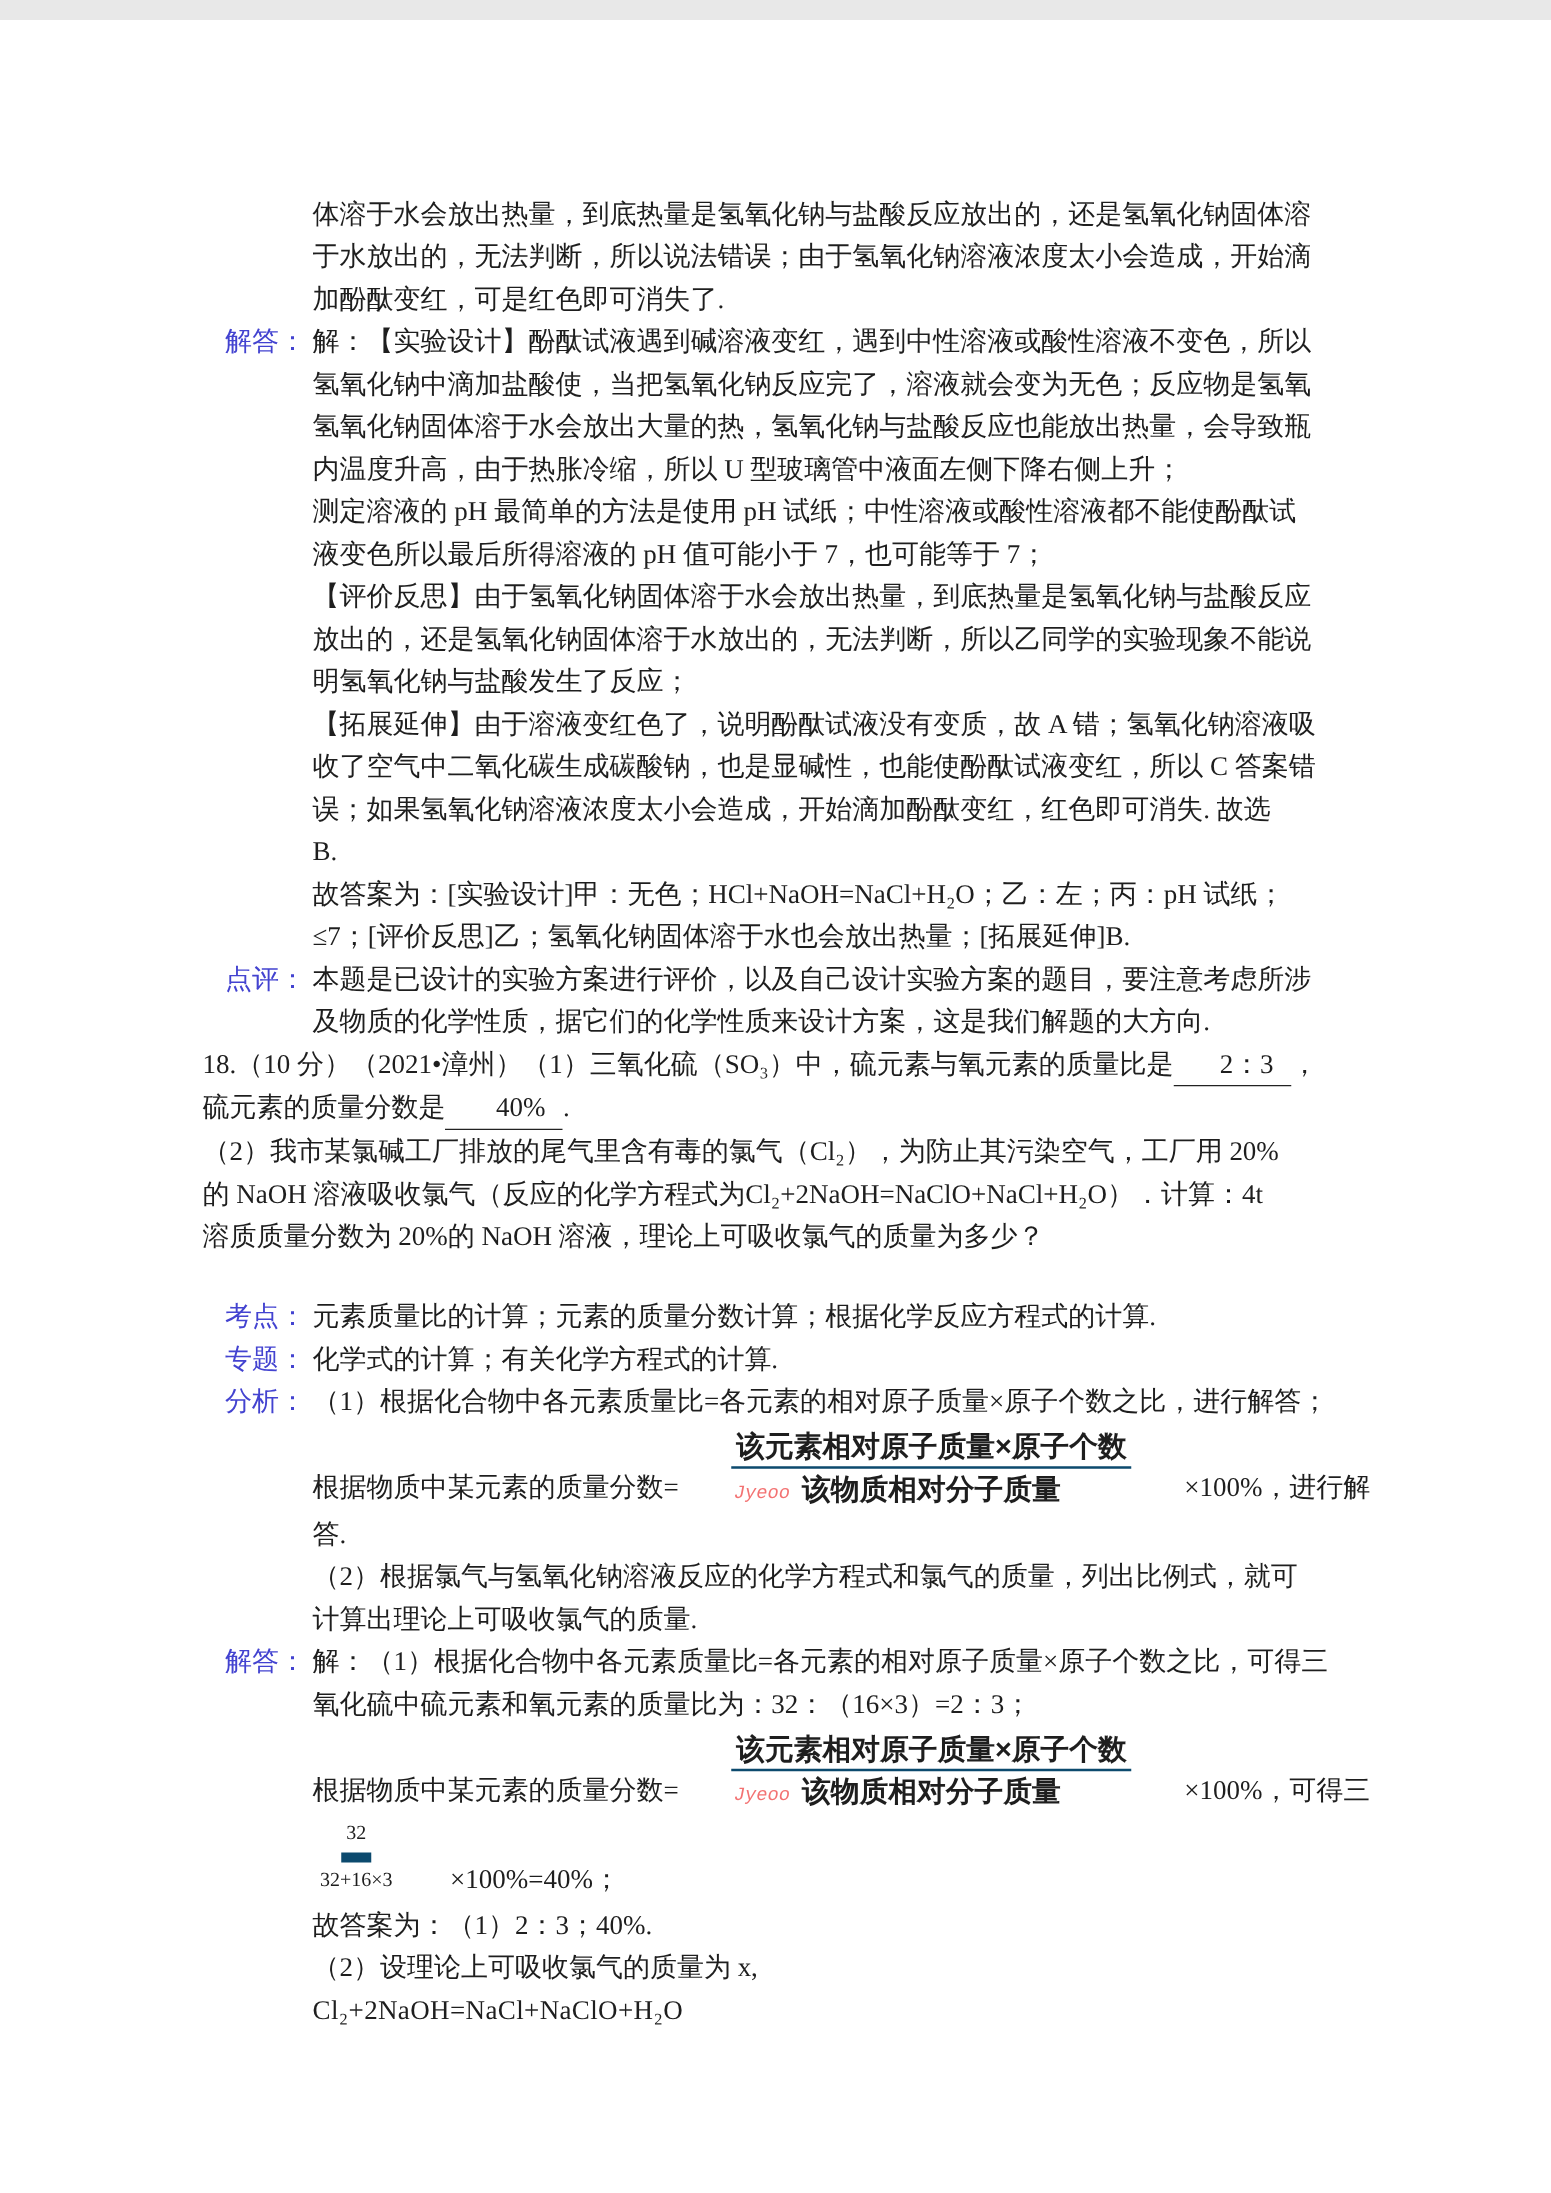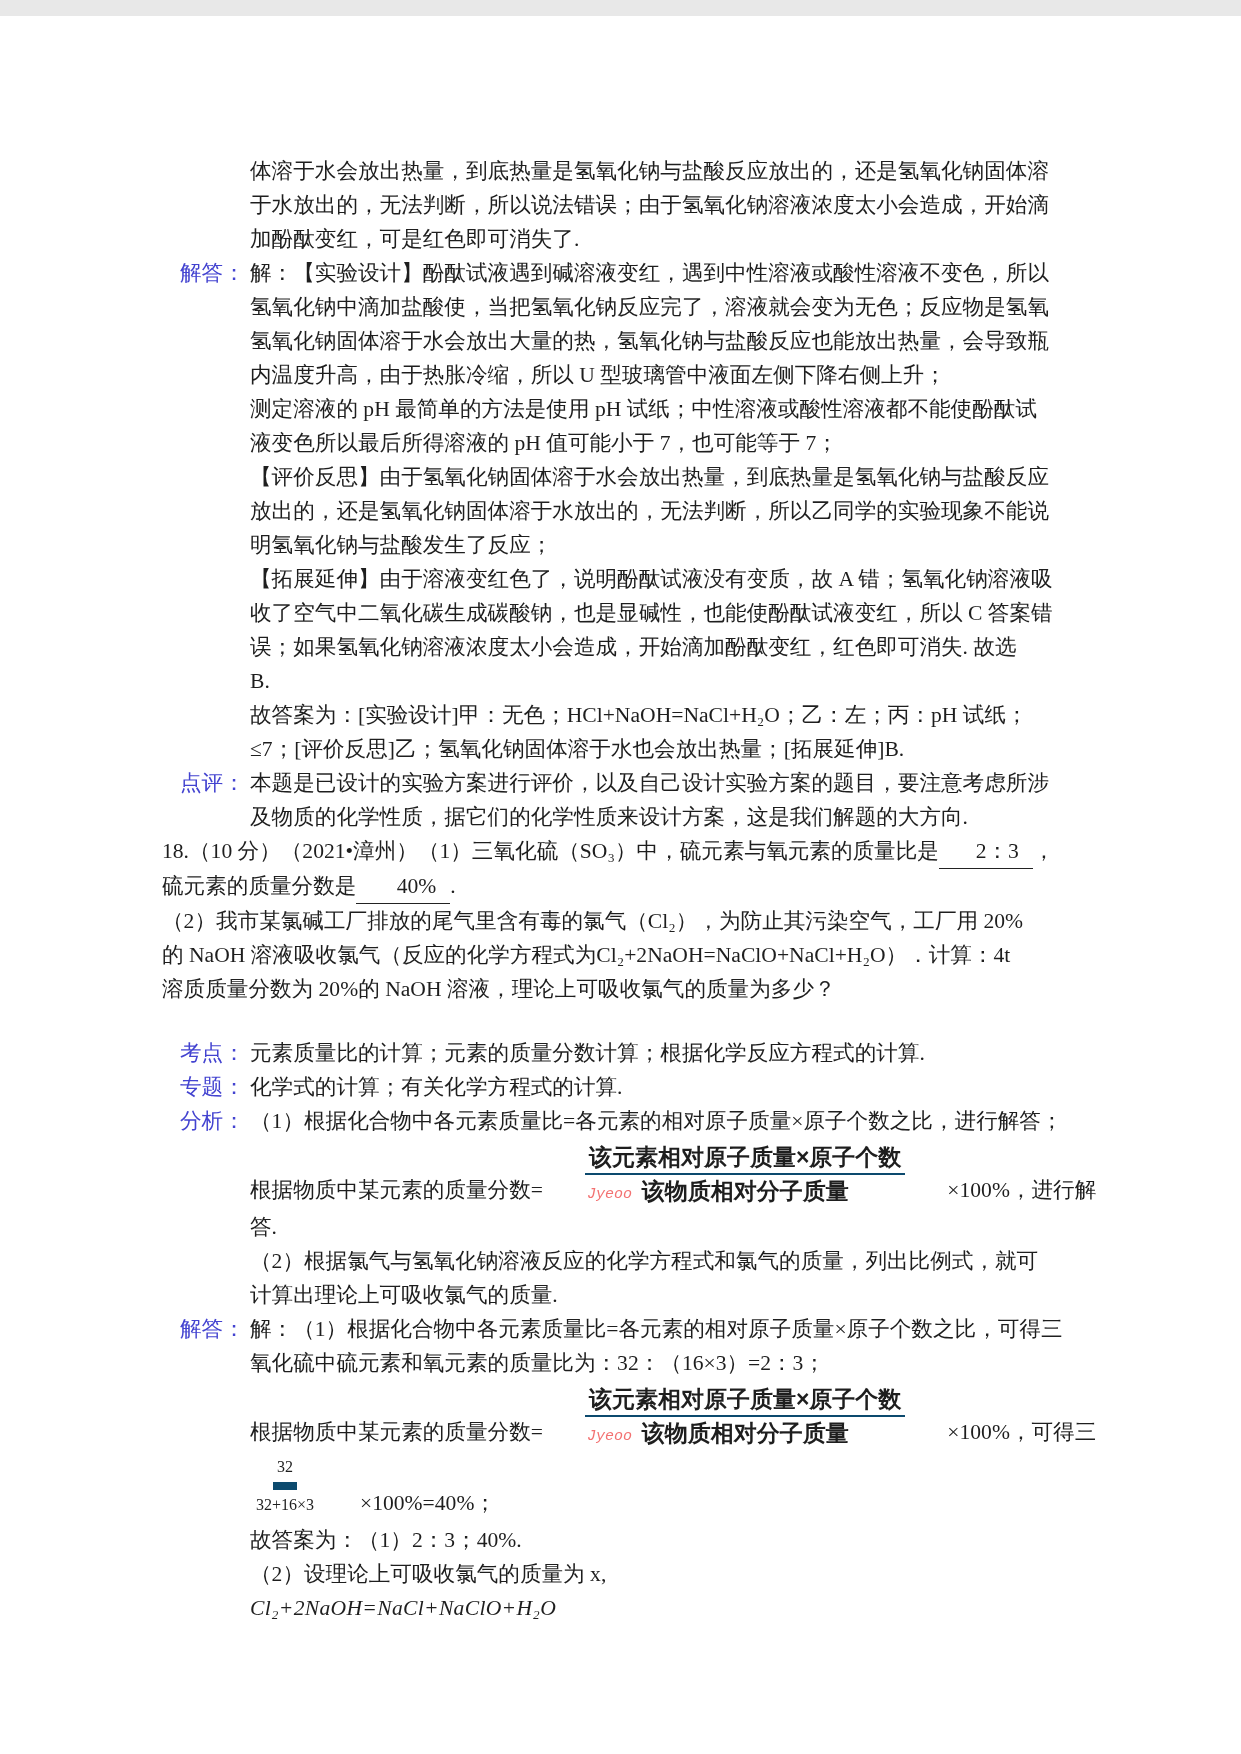--- a/index.html
+++ b/index.html
@@ -38,21 +38,21 @@
   .frac.big .num{line-height:32px;border-bottom-width:2.4px;}
   .frac.big .den{line-height:32px;}
   .frac.small{font-size:16px;}
   .watermark{
     position:absolute;left:2px;top:56%;
     font-family:Liberation Mono, monospace;
     font-style:italic;font-weight:normal;
     font-size:15px;color:#ef4444;opacity:0.75;
     pointer-events:none;white-space:nowrap;
   }
-  .equation{letter-spacing:0.3px;font-style:italic;}
+  .equation{letter-spacing:0.3px;}
 </style>
 </head>
 <body>
 
 <div class="page">
   <div class="content">
 
     <div class="indented">
         <div class="line">体溶于水会放出热量，到底热量是氢氧化钠与盐酸反应放出的，还是氢氧化钠固体溶</div>
         <div class="line">于水放出的，无法判断，所以说法错误；由于氢氧化钠溶液浓度太小会造成，开始滴</div>

